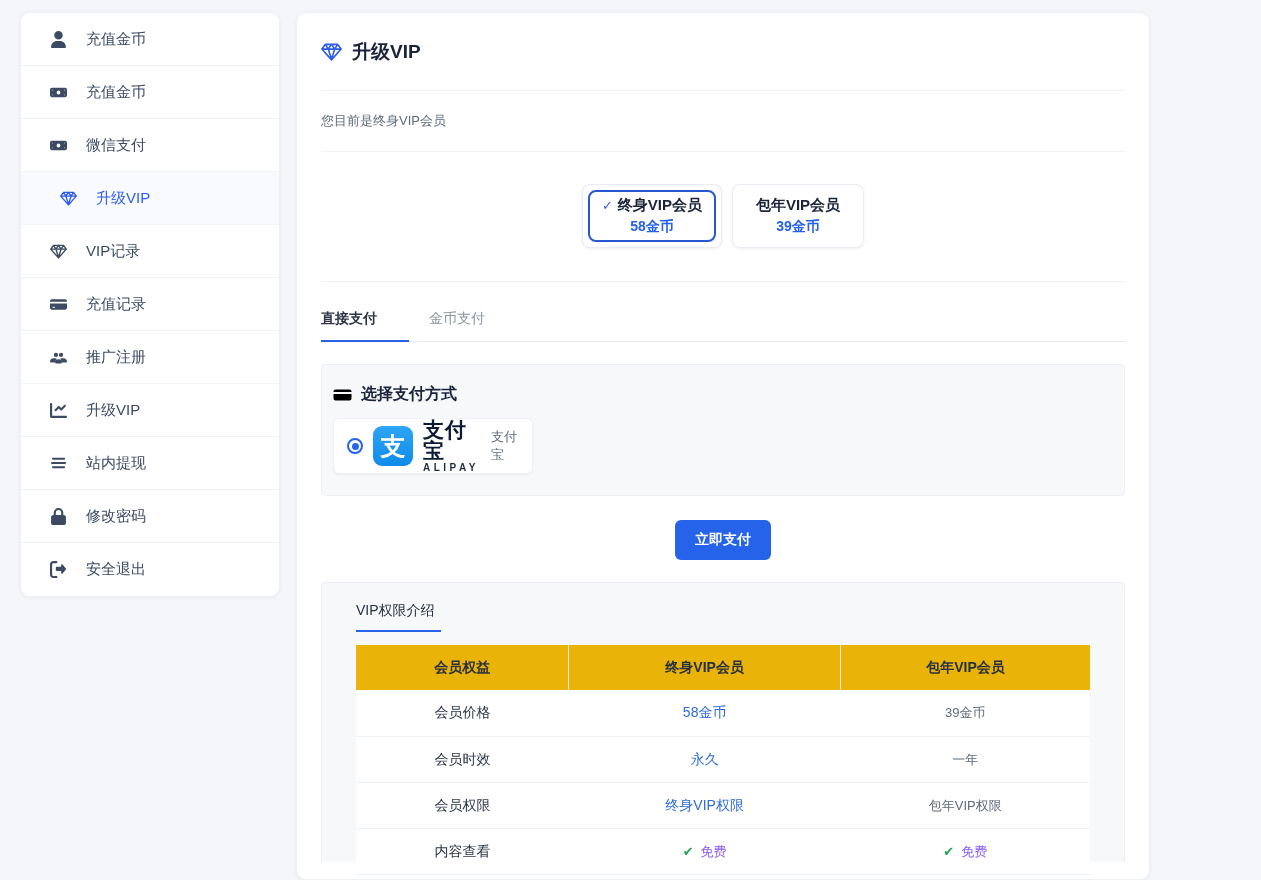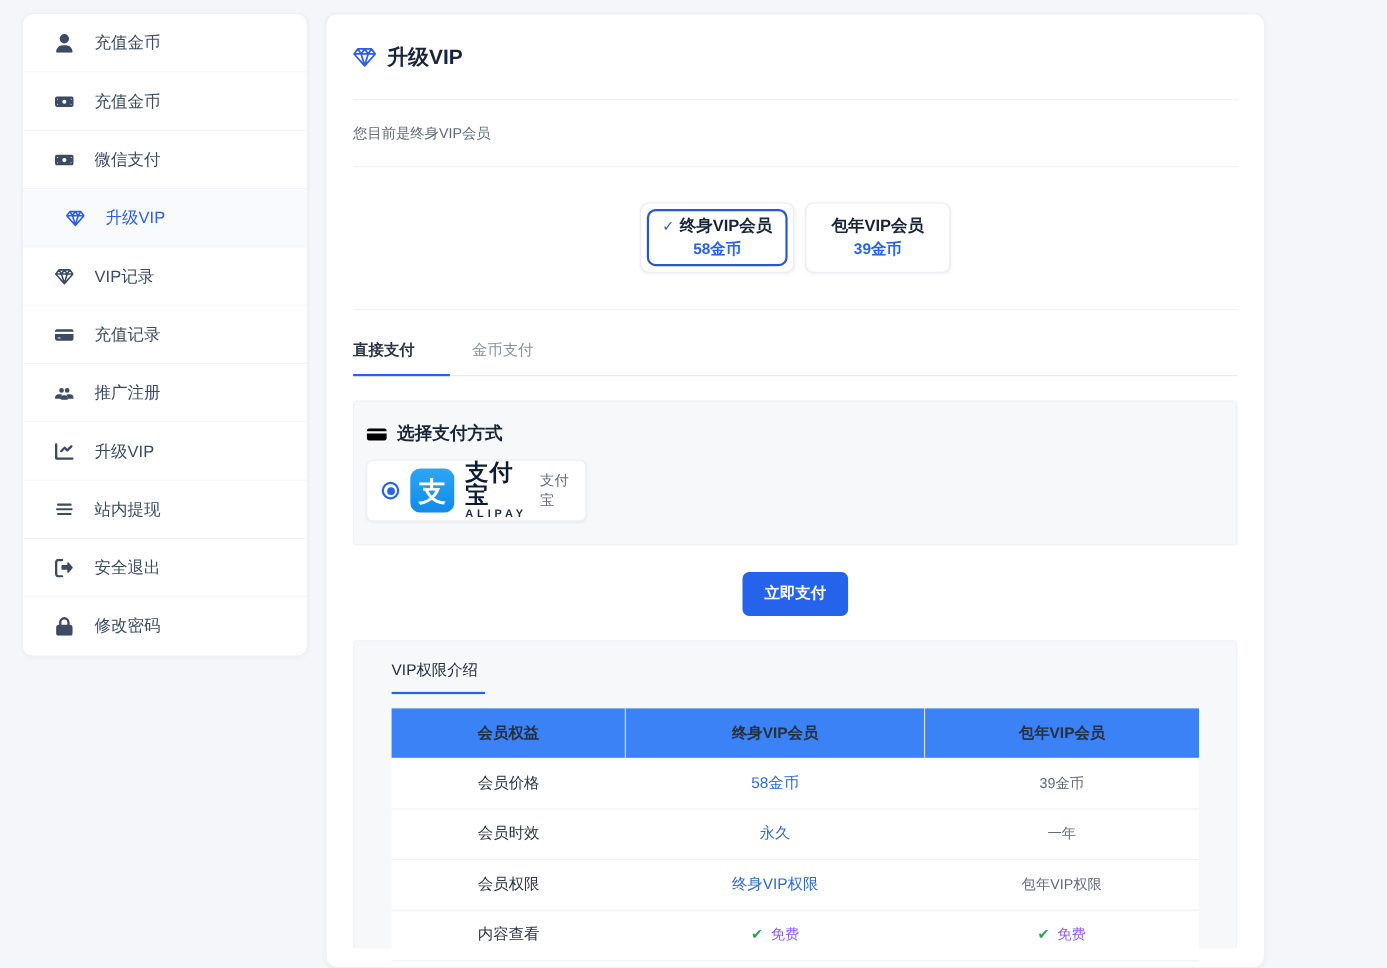--- a/index.html
+++ b/index.html
@@ -144,21 +144,21 @@
     padding:18px 34px 0;
     border-bottom:none; border-radius:4px 4px 0 0;
   }
   .priv-tab {
     display:inline-block; font-size:14px; color:#242e40;
     padding:0 6px 10px 0; border-bottom:2px solid #2563eb;
     cursor:pointer;
   }
   .priv-table { width:100%; border-collapse:collapse; margin-top:13px; }
   .priv-table th {
-    background:#3b82f6; height:45px;
+    background:#eab308; height:45px;
     font-size:14px; font-weight:bold; color:#27303f; text-align:center;
     border-right:1px solid #dde1e8;
   }
   .priv-table th:last-child { border-right:none; }
   .priv-table td {
     background:#fff; height:46px; text-align:center;
     border-bottom:1px solid #edf0f4;
   }
   .priv-table col.c1 { width:29%; } .priv-table col.c2 { width:37%; } .priv-table col.c3 { width:34%; }
   .cell-label { font-size:14px; color:#2b3547; font-weight:500; }
@@ -238,33 +238,33 @@
   <div class="side-item">
     <span class="ico">
       <svg viewBox="0 0 576 512">
           <path d="M96 64h384c18 0 32 14 32 32s-14 32-32 32H96c-18 0-32-14-32-32s14-32 32-32zM64 208h448c18 0 32 14 32 32s-14 32-32 32H64c-18 0-32-14-32-32s14-32 32-32zM96 352h384c18 0 32 14 32 32s-14 32-32 32H96c-18 0-32-14-32-32s14-32 32-32z"></path>
         </svg>
     </span>
     <span class="lbl">站内提现</span>
   </div>
   <div class="side-item">
     <span class="ico">
+      <svg viewBox="0 0 448 512">
+          <path d="M144 144v64h160v-64a80 80 0 1 0-160 0zm-64 64v-64a144 144 0 1 1 288 0v64h16c35 0 64 29 64 64v176c0 35-29 64-64 64H64c-35 0-64-29-64-64V272c0-35 29-64 64-64h16z"></path>
+        </svg>
+    </span>
+    <span class="lbl">修改密码</span>
+  </div>
+  <div class="side-item">
+    <span class="ico">
       <svg viewBox="0 0 512 512">
           <path d="M377 105l103 119c9 10 9 25 0 35L377 378c-15 17-41 7-41-16v-60H200c-13 0-24-11-24-24v-84c0-13 11-24 24-24h136v-49c0-23 26-33 41-16zM96 64h96c18 0 32-14 32-32S210 0 192 0H96C43 0 0 43 0 96v320c0 53 43 96 96 96h96c18 0 32-14 32-32s-14-32-32-32H96c-18 0-32-14-32-32V96c0-18 14-32 32-32z"></path>
         </svg>
     </span>
     <span class="lbl">安全退出</span>
-  </div>
-  <div class="side-item">
-    <span class="ico">
-      <svg viewBox="0 0 448 512">
-          <path d="M144 144v64h160v-64a80 80 0 1 0-160 0zm-64 64v-64a144 144 0 1 1 288 0v64h16c35 0 64 29 64 64v176c0 35-29 64-64 64H64c-35 0-64-29-64-64V272c0-35 29-64 64-64h16z"></path>
-        </svg>
-    </span>
-    <span class="lbl">修改密码</span>
   </div>
 </nav>
 
 <main class="main">
 
   <div class="pad">
     <div class="title-row">
       <span class="gem">
         <svg viewBox="0 0 576 512">
             <path fill="none" stroke="currentColor" stroke-width="44" stroke-linejoin="round" d="M120 48h336l96 128-264 296L24 176z M24 176h528 M200 176l88 280 88-280 M120 48l80 128L288 48l88 128 80-128"></path>

